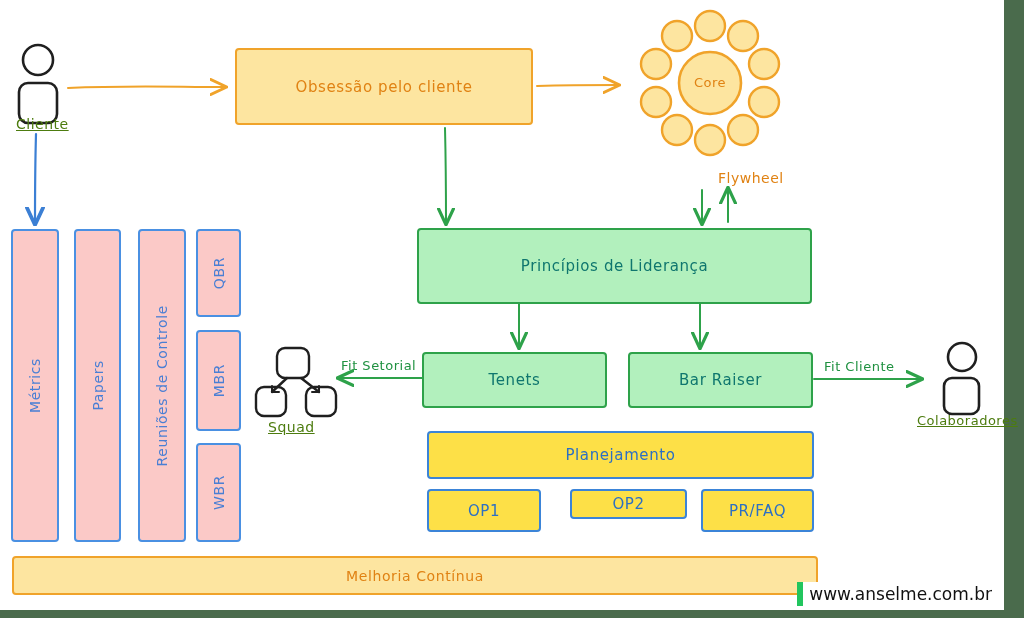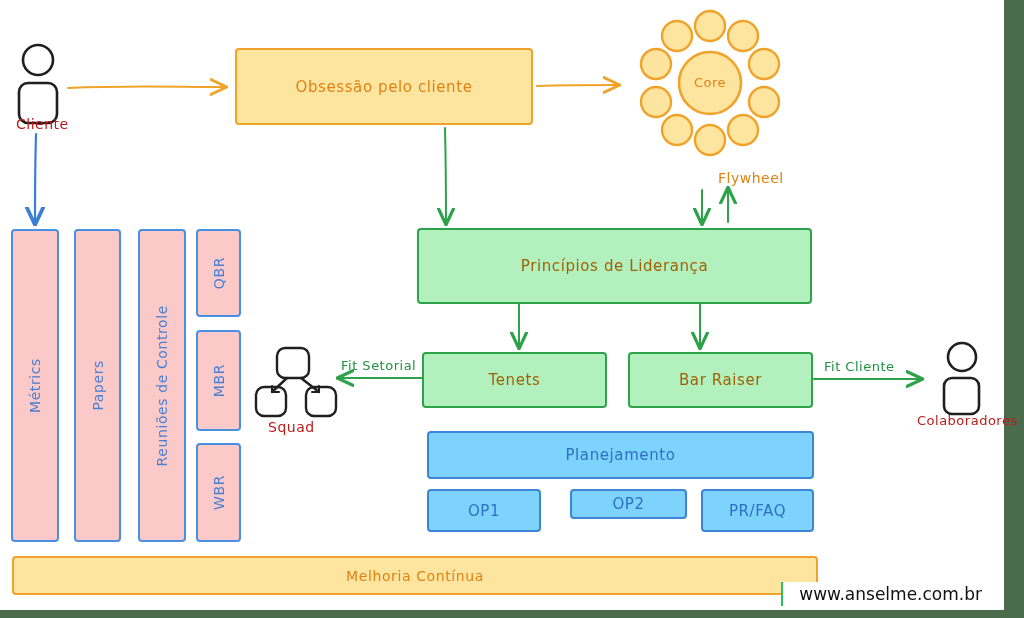--- a/index.html
+++ b/index.html
@@ -20,47 +20,47 @@
   .box{
     position:absolute;box-sizing:border-box;
     display:flex;align-items:center;justify-content:center;
     text-align:center;
     border-width:2px;border-style:solid;
     border-radius:4px;
     font-family:"DejaVu Sans", sans-serif;
     letter-spacing:.6px;
   }
   .box.yellow{background:#fde5a0;border-color:#f0a32a;color:#e08213;}
-  .box.green {background:#b2f0bd;border-color:#2ea24a;color:#a16207;}
-  .box.blue  {background:#7dd3fc;border-color:#3b84d8;color:#2c6fc4;}
+  .box.green {background:#b2f0bd;border-color:#2ea24a;color:#0f766e;}
+  .box.blue  {background:#fde047;border-color:#3b84d8;color:#2c6fc4;}
   .box.pink  {background:#fbc9c7;border-color:#4a90e2;color:#4a7fd4;}
 
   .vertical{writing-mode:vertical-rl;transform:rotate(180deg);}
 
   
   .label{
     position:absolute;
     font-family:"DejaVu Sans", sans-serif;
     white-space:nowrap;
     letter-spacing:.5px;
   }
-  .label.dark{color:#b91c1c;}
+  .label.dark{color:#4d7c0f;text-decoration:underline;}
   .label.orange{color:#e08213;}
   .label.green{color:#1f9140;}
 
   
   #wires{position:absolute;left:0;top:0;width:1004px;height:610px;pointer-events:none;}
 
   
   #watermark{
     position:absolute;right:6px;bottom:4px;
     font-family:"DejaVu Sans", sans-serif;
     font-size:17px;color:#111;
-    background:#fff;padding:2px 16px;
-    border-left:2px solid #22c55e;
+    background:#fff;padding:2px 6px;
+    border-left:6px solid #22c55e;
   }
 </style>
 </head>
 <body>
 
 <div id="canvas">
 
   <svg id="wires" viewBox="0 0 1004 610">
     <defs>
       <marker id="ah-orange" markerWidth="9" markerHeight="9" refX="7" refY="4.5" orient="auto">

